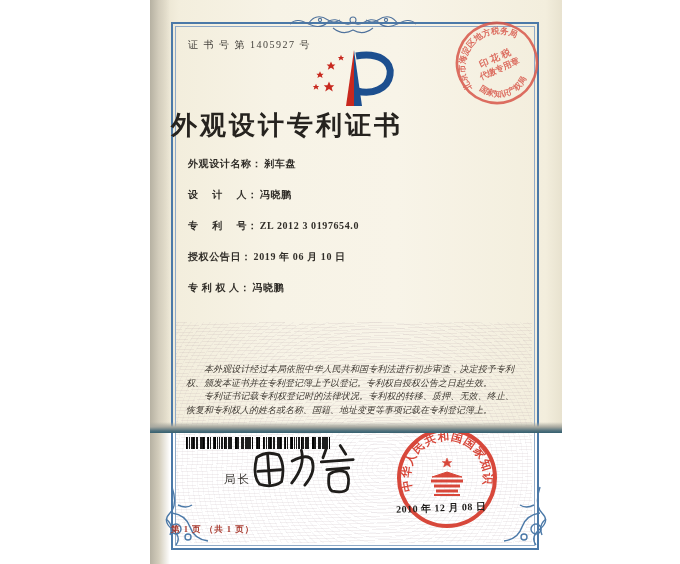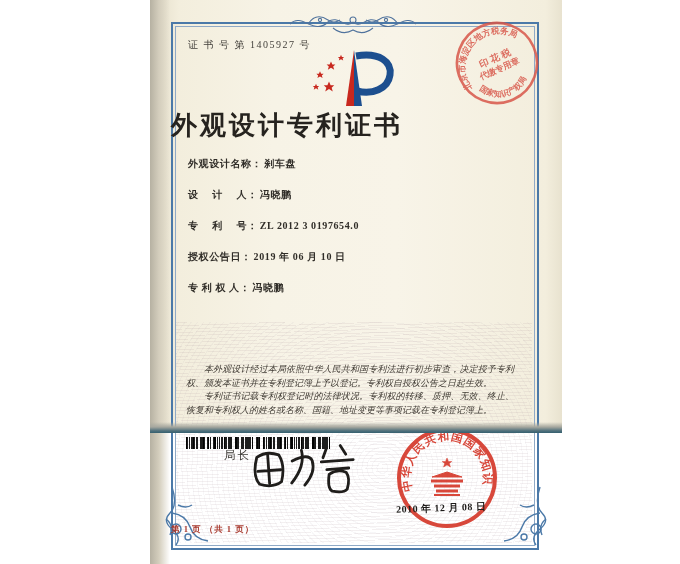--- a/index.html
+++ b/index.html
@@ -28,21 +28,21 @@
   .f0{top:157px}.f1{top:188px}.f2{top:219px}.f3{top:250px}.f4{top:281px}.f5{top:312px}
   .field .val{margin-left:2px;}
   .paras{position:absolute;left:36px;top:331px;width:328px;font-size:9px;line-height:13.6px;
          color:#3f3a33;text-align:justify;font-style:italic;margin-top:32px;}
   .paras p{margin:0;text-indent:2em;}
   .barcode{position:absolute;left:36px;top:437px;width:147px;height:12px;
          background:
           repeating-linear-gradient(90deg,#1d1d1d 0 2px,rgba(0,0,0,0) 2px 3px,#1d1d1d 3px 4px,rgba(0,0,0,0) 4px 7px),
           repeating-linear-gradient(90deg,#1d1d1d 0 1px,rgba(0,0,0,0) 1px 5px,#1d1d1d 5px 8px,rgba(0,0,0,0) 8px 11px);
          background-blend-mode:multiply;}
-  .director{position:absolute;left:74px;top:448px;font-size:11.5px;color:#3a3733;letter-spacing:2px;}
+  .director{position:absolute;left:74px;top:472px;font-size:11.5px;color:#3a3733;letter-spacing:2px;}
   .signature{position:absolute;left:96px;top:442px;width:120px;height:62px;transform:rotate(-4deg);}
   .seal{position:absolute;left:246px;top:427px;width:102px;height:102px;opacity:.92;}
   .seal-date{position:absolute;left:246px;top:501px;width:104px;font-size:10px;font-weight:bold;
          color:#1e1c1a;letter-spacing:.5px;transform:rotate(-2deg);white-space:nowrap;}
   .stamp{position:absolute;left:304px;top:20px;width:86px;height:86px;opacity:.85;transform:rotate(-24deg);}
   .footer{position:absolute;left:21px;top:524px;width:364px;
          font-size:8.5px;color:#a8392e;letter-spacing:1px;font-weight:600;}
   .top-ornament{position:absolute;left:138px;top:6px;width:130px;height:34px;}
   .corner-bl{position:absolute;left:14px;top:485px;width:48px;height:62px;}
   .corner-br{position:absolute;left:350px;top:485px;width:48px;height:62px;transform:scaleX(-1);}

